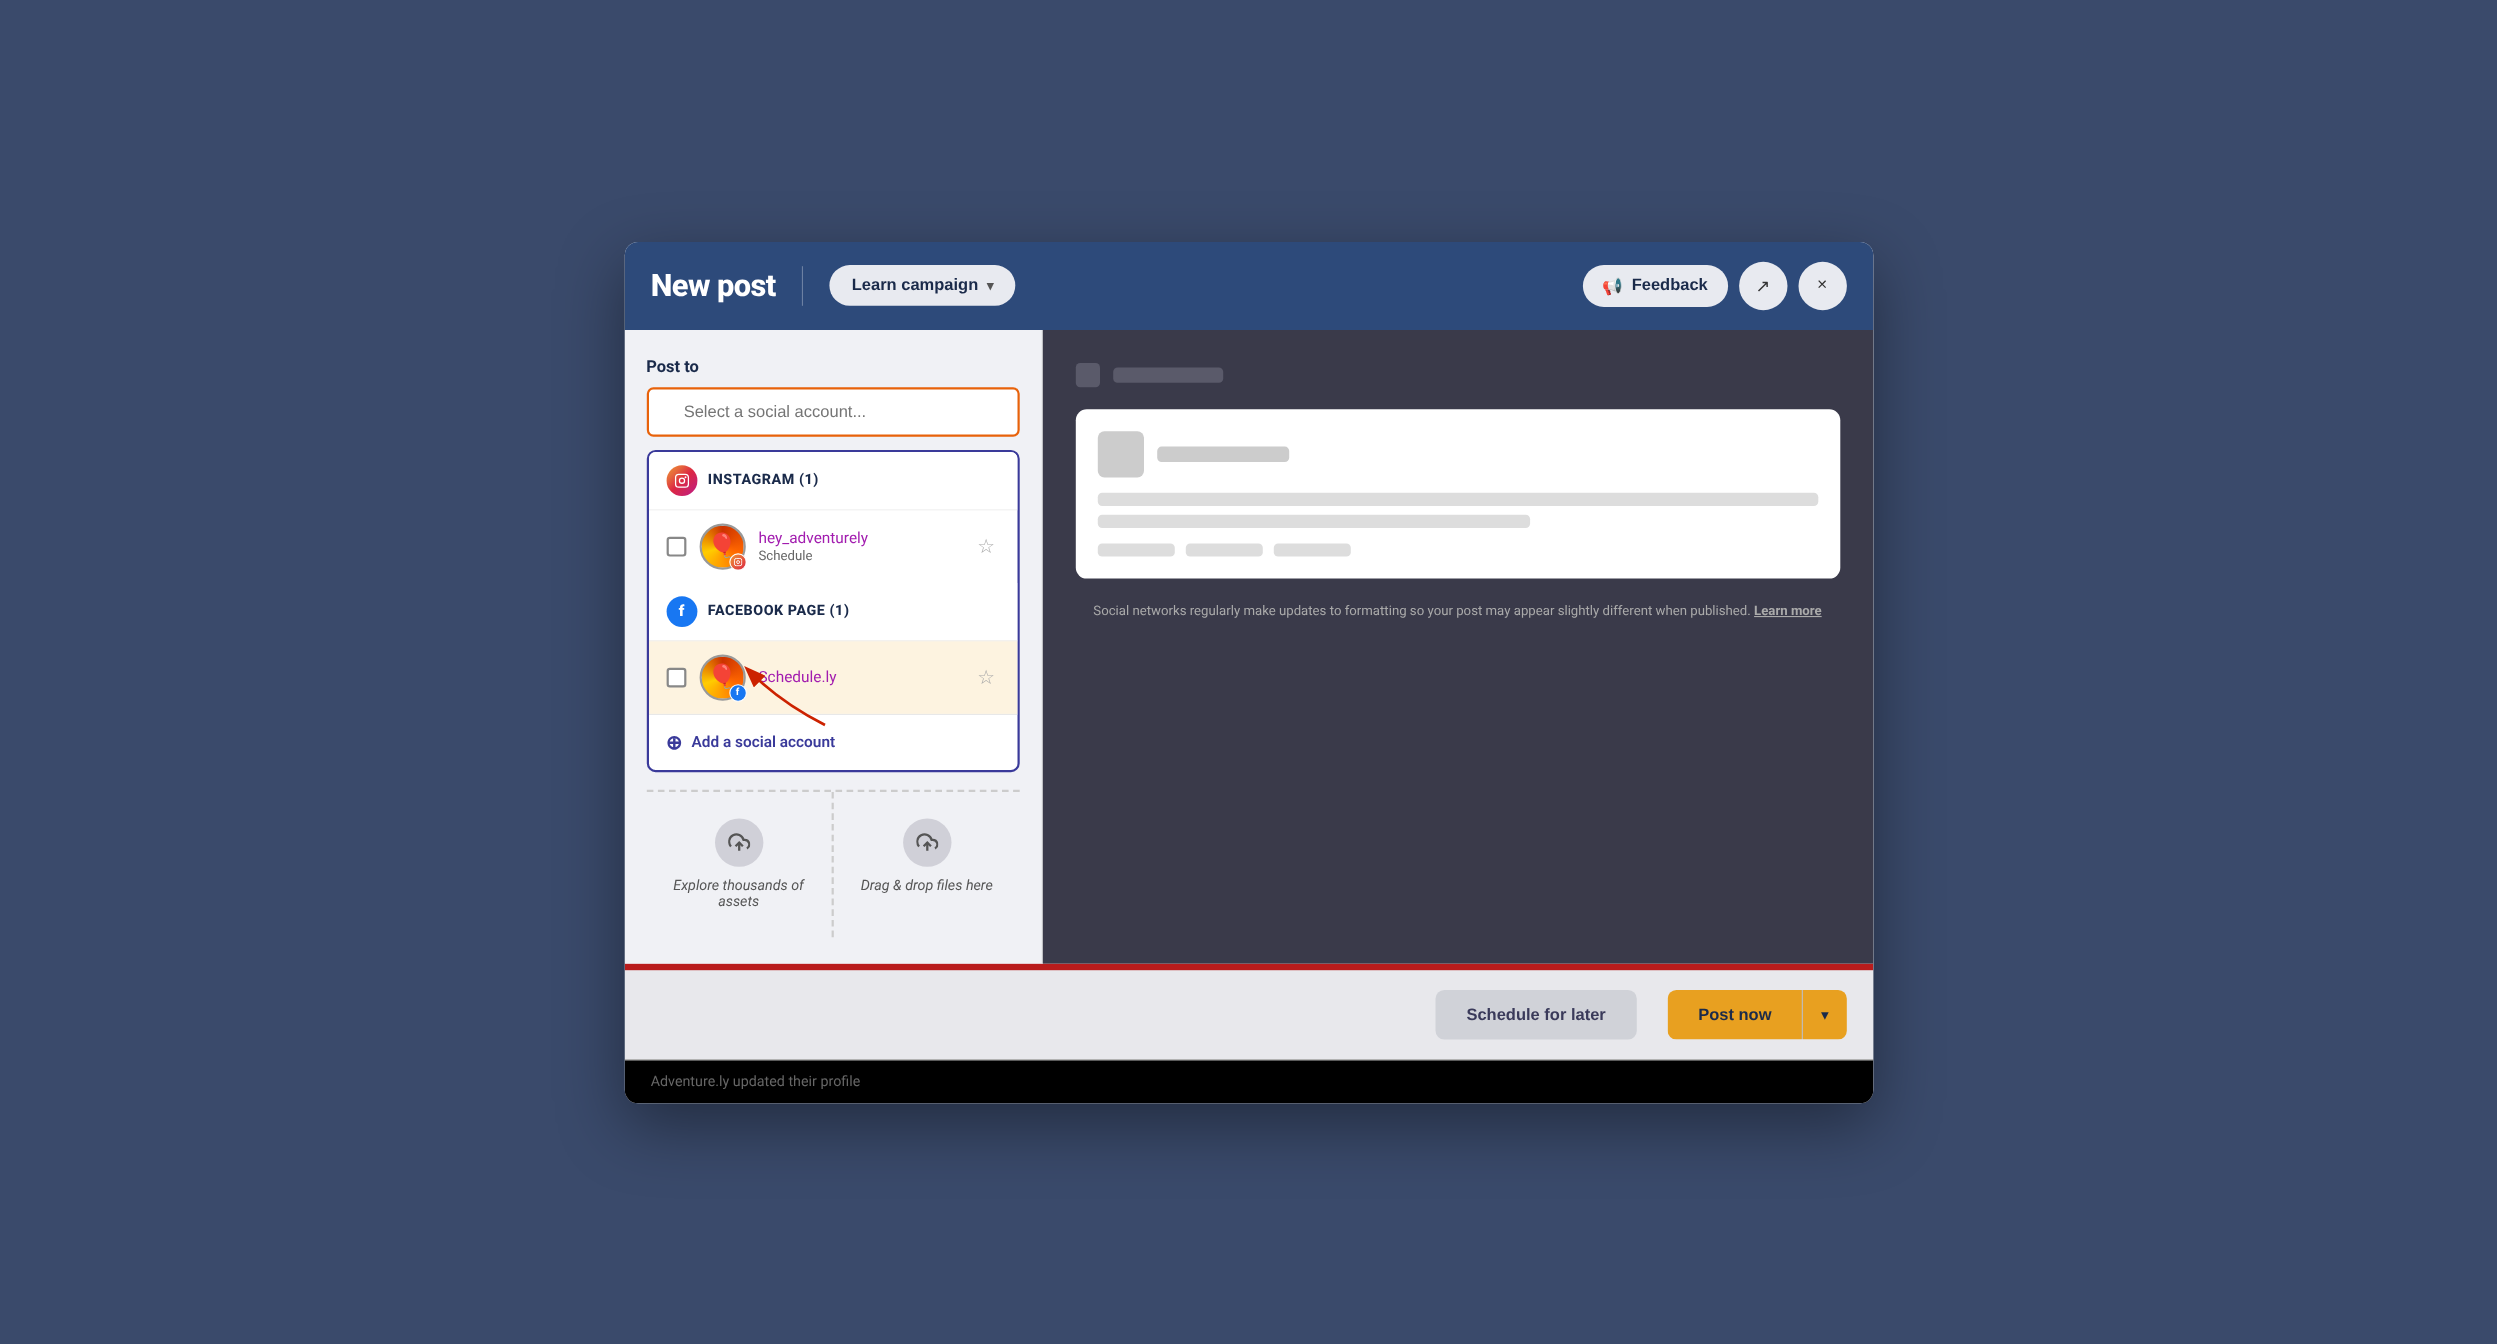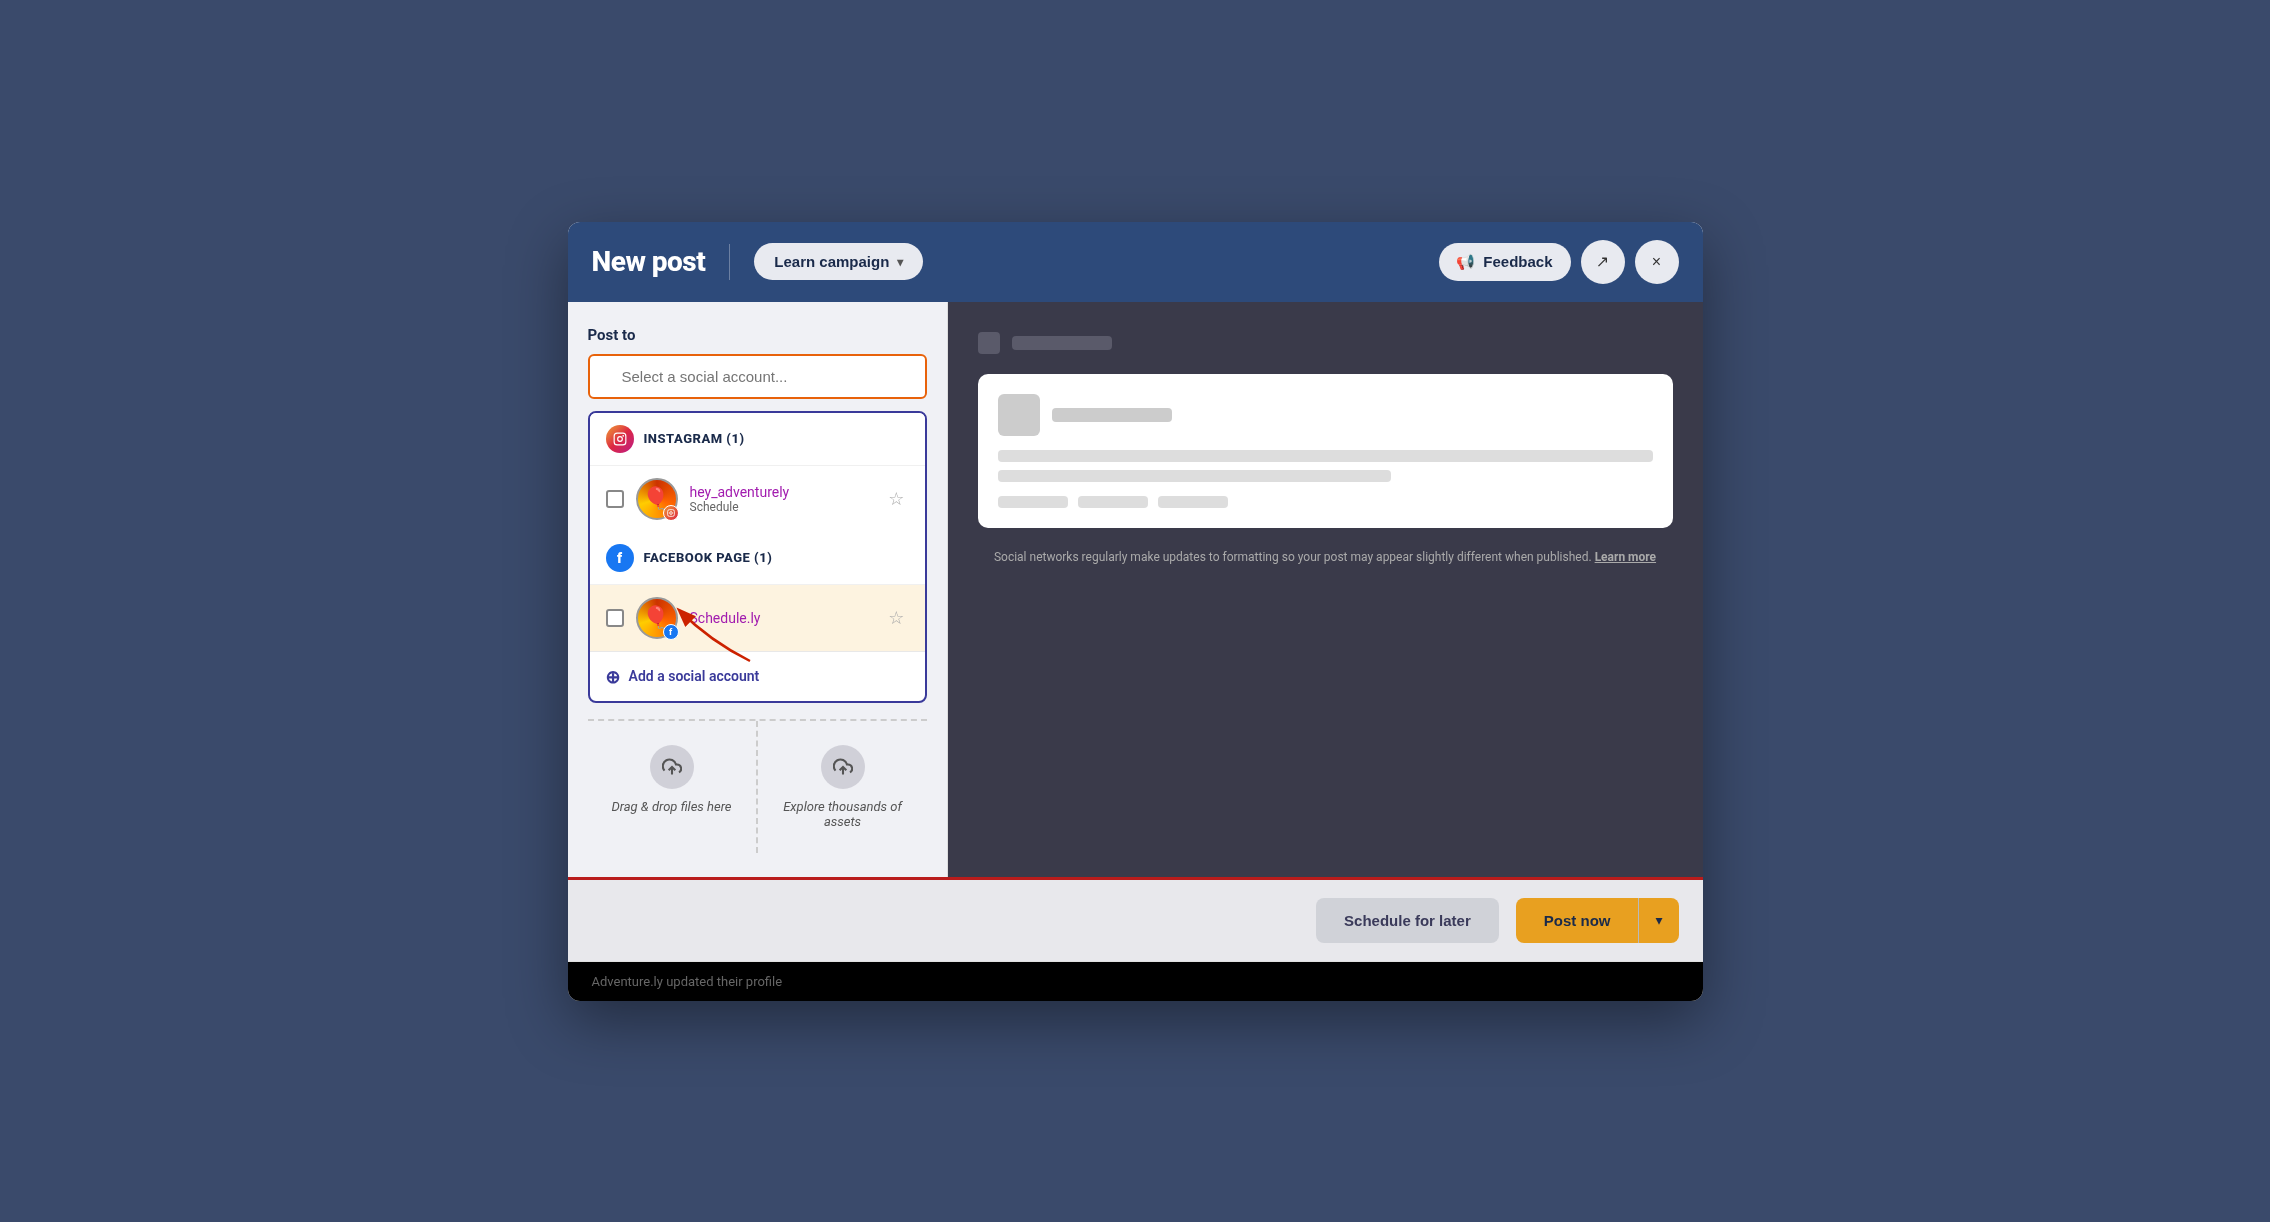--- a/index.html
+++ b/index.html
@@ -419,22 +419,22 @@
       cursor: pointer;
     }
 
     
     .modal-footer {
       background: #e8e8ec;
       padding: 18px 24px;
       display: flex;
       justify-content: flex-end;
       align-items: center;
-      gap: 17px;
-      border-top: 3px solid #b91c1c;
+      gap: 28px;
+      border-top: 6px solid #b91c1c;
     }
 
     .schedule-btn {
       background: #d0d2d8;
       border: none;
       border-radius: 8px;
       padding: 14px 28px;
       font-size: 15px;
       font-weight: 600;
       color: #3a3a5a;
@@ -615,31 +615,31 @@
       
       <div class="upload-area">
         <div class="upload-zone">
           <div class="upload-icon-circle">
             <svg width="20" height="20" viewBox="0 0 24 24" fill="none" stroke="#555" stroke-width="2.5">
               <polyline points="16 16 12 12 8 16"></polyline>
               <line x1="12" y1="12" x2="12" y2="21"></line>
               <path d="M20.39 18.39A5 5 0 0 0 18 9h-1.26A8 8 0 1 0 3 16.3"></path>
             </svg>
           </div>
-          <span class="upload-label">Drag &amp; drop files here</span>
+          <span class="upload-label">Explore thousands of assets</span>
         </div>
         <div class="upload-zone">
           <div class="upload-icon-circle">
             <svg width="20" height="20" viewBox="0 0 24 24" fill="none" stroke="#555" stroke-width="2.5">
               <polyline points="16 16 12 12 8 16"></polyline>
               <line x1="12" y1="12" x2="12" y2="21"></line>
               <path d="M20.39 18.39A5 5 0 0 0 18 9h-1.26A8 8 0 1 0 3 16.3"></path>
             </svg>
           </div>
-          <span class="upload-label">Explore thousands of assets</span>
+          <span class="upload-label">Drag &amp; drop files here</span>
         </div>
       </div>
     </div>
 
     <div class="right-panel">
 
       <div class="preview-header">
         <div class="preview-checkbox"></div>
         <div class="preview-label-bar"></div>
       </div>

